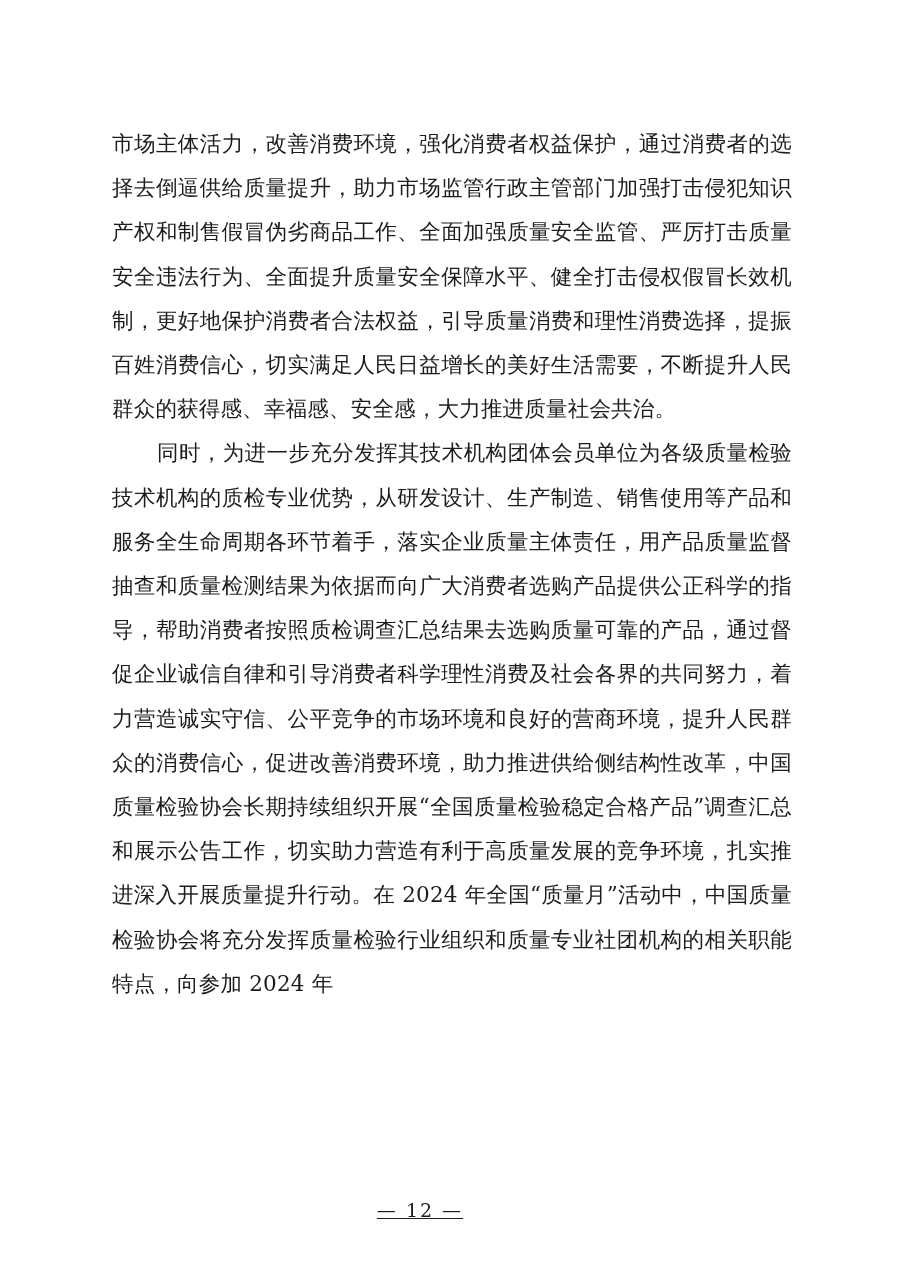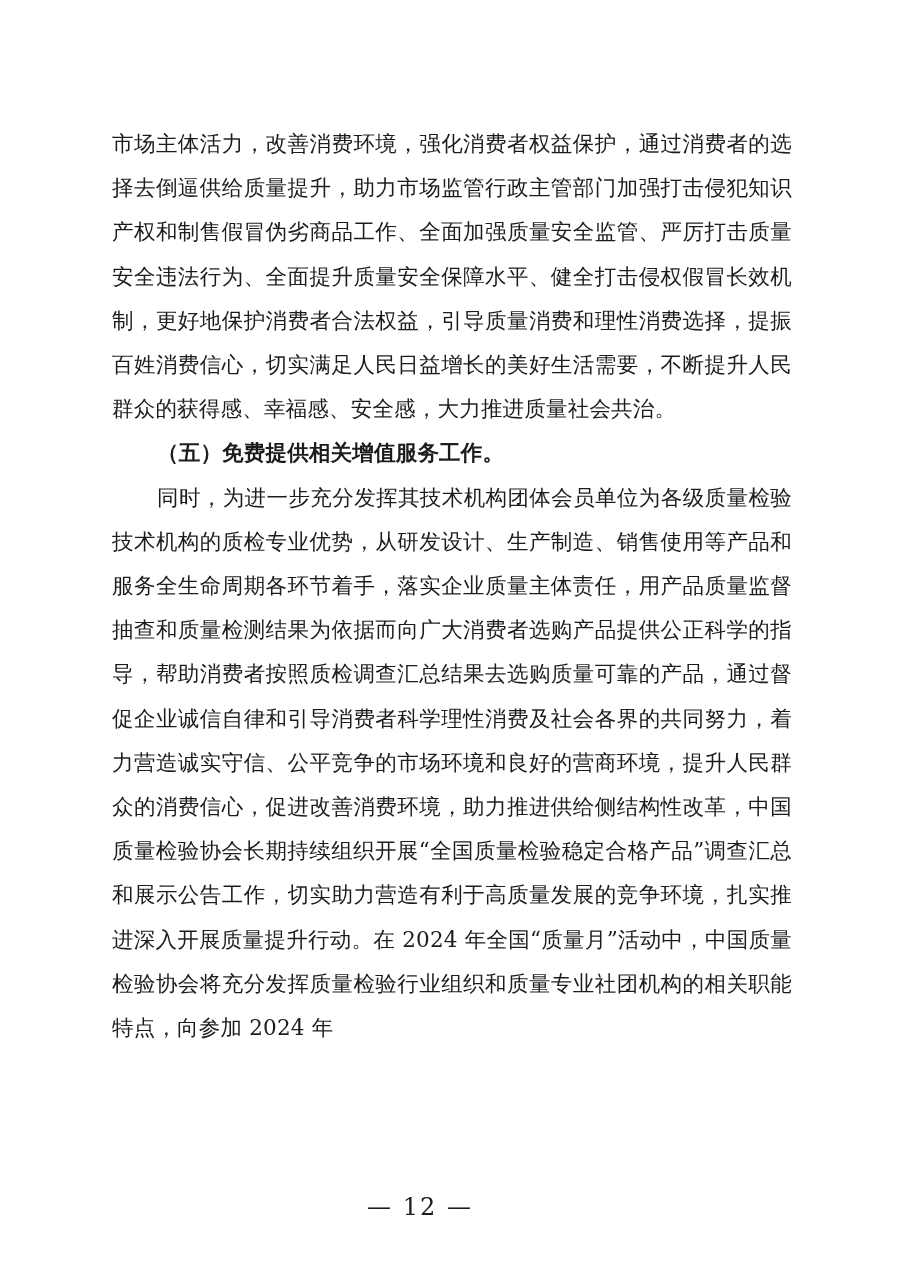--- a/index.html
+++ b/index.html
@@ -42,28 +42,28 @@
   p + p {
     margin-top: 0;
   }
   .footer {
     position: absolute;
     left: 16px;
     right: 0;
     bottom: 52px;
     text-align: center;
     font-family: "DejaVu Serif", "Liberation Serif", serif;
-    font-size: 24px;
+    font-size: 19px;
     color: #1c1c1c;
     letter-spacing: 2px;
+    text-decoration: underline;
   }
 </style>
 </head>
 <body>
 
 <div class="page">
   <div class="content">
     <p class="cont">市场主体活力，改善消费环境，强化消费者权益保护，通过消费者的选择去倒逼供给质量提升，助力市场监管行政主管部门加强打击侵犯知识产权和制售假冒伪劣商品工作、全面加强质量安全监管、严厉打击质量安全违法行为、全面提升质量安全保障水平、健全打击侵权假冒长效机制，更好地保护消费者合法权益，引导质量消费和理性消费选择，提振百姓消费信心，切实满足人民日益增长的美好生活需要，不断提升人民群众的获得感、幸福感、安全感，大力推进质量社会共治。</p>
-    <p class="heading">（五）免费提供相关增值服务工作。</p>
     <p class="indent">同时，为进一步充分发挥其技术机构团体会员单位为各级质量检验技术机构的质检专业优势，从研发设计、生产制造、销售使用等产品和服务全生命周期各环节着手，落实企业质量主体责任，用产品质量监督抽查和质量检测结果为依据而向广大消费者选购产品提供公正科学的指导，帮助消费者按照质检调查汇总结果去选购质量可靠的产品，通过督促企业诚信自律和引导消费者科学理性消费及社会各界的共同努力，着力营造诚实守信、公平竞争的市场环境和良好的营商环境，提升人民群众的消费信心，促进改善消费环境，助力推进供给侧结构性改革，中国质量检验协会长期持续组织开展“全国质量检验稳定合格产品”调查汇总和展示公告工作，切实助力营造有利于高质量发展的竞争环境，扎实推进深入开展质量提升行动。在 2024 年全国“质量月”活动中，中国质量检验协会将充分发挥质量检验行业组织和质量专业社团机构的相关职能特点，向参加 2024 年</p>
   </div>
   <div class="footer">— 12 —</div>
 </div>
 
 </body></html>

